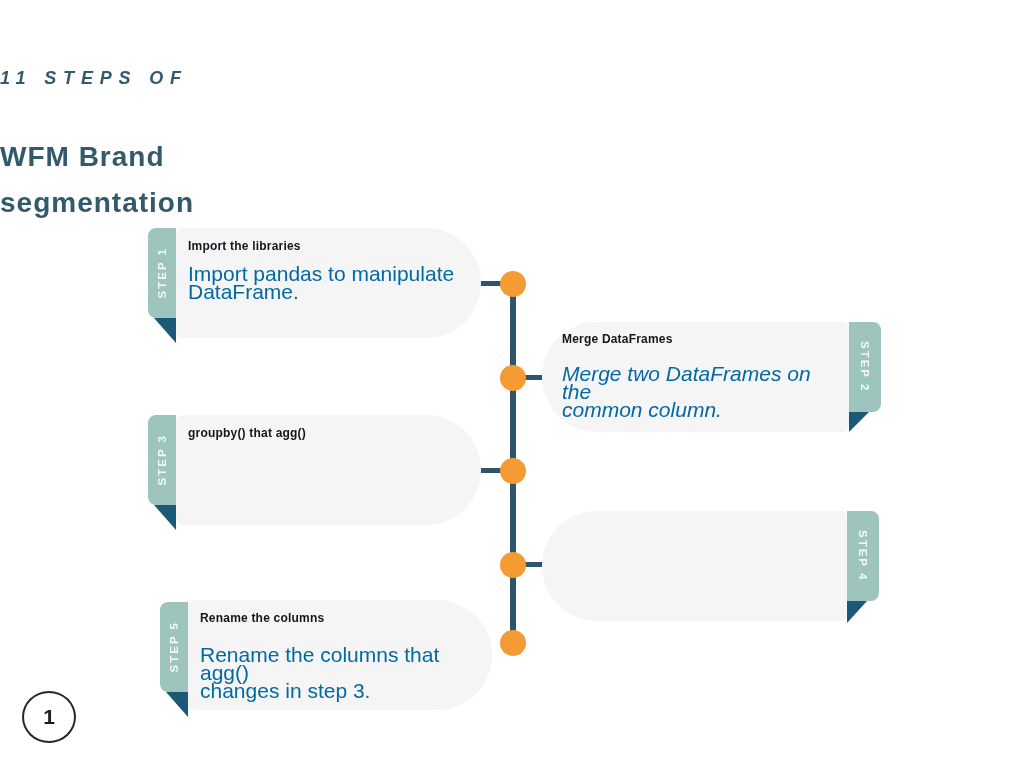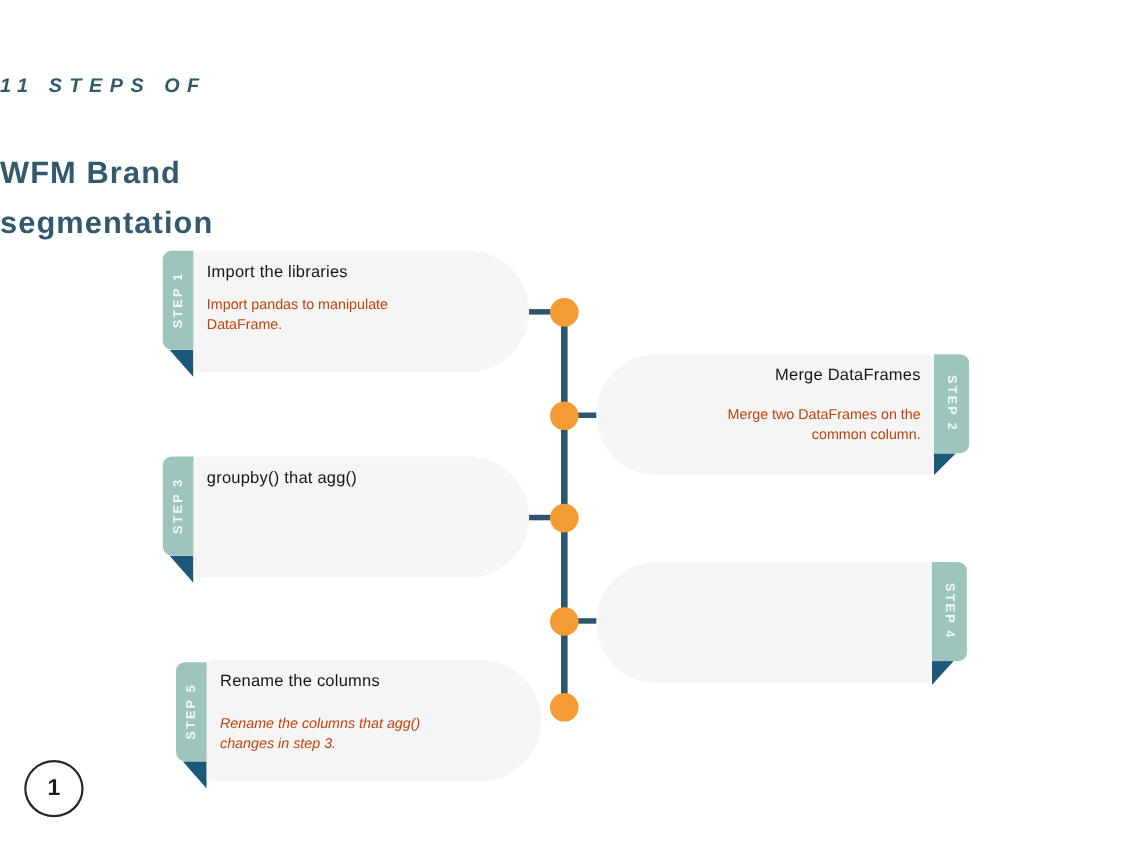--- a/index.html
+++ b/index.html
@@ -27,26 +27,26 @@
   .tl-connector { position:absolute; height:5px; background:#2d566c; z-index:1; }
   .tl-dot {
     position:absolute; width:26px; height:26px; border-radius:50%;
     background:#f49b33; z-index:3;
   }
   
   .card {
     position:absolute; height:110px; background:#f5f5f6; z-index:2;
   }
   .card.left  { border-radius:6px 55px 55px 6px; padding:11px 20px 0 12px; text-align:left; }
-  .card.right { border-radius:55px 6px 6px 55px; padding:10px 12px 0 20px; text-align:right; }
+  .card.right { border-radius:55px 6px 6px 55px; padding:10px 12px 0 20px; text-align:left; }
   .card-title {
-    font-size:15px; font-weight:400; letter-spacing:0.2px; color:#15161d;
+    font-size:12px; font-weight:700; letter-spacing:0.2px; color:#15161d;
   }
   .card-desc {
-    font-size:13px; line-height:18px; color:#c2410c; white-space:pre-line;
+    font-size:21px; line-height:18px; color:#0369a1; white-space:pre-line;
     margin-top:12px;
   }
   
   .tab {
     position:absolute; height:90px; background:#9dc5bd; z-index:2;
     display:flex; align-items:center; justify-content:center;
   }
   .tab.left  { width:28px; border-radius:8px 0 0 8px; }
   .tab.right { width:32px; border-radius:0 8px 8px 0; }
   .tab-text {
@@ -97,21 +97,21 @@
     <div class="card-desc">Import pandas to manipulate
 DataFrame.</div>
   </div>
 
   <div class="tab right" style="left:849px; top:322px;">
     <span class="tab-text">STEP 2</span>
   </div>
   <div class="fold right" style="left:849px; top:412px; width:20px; height:20px;"></div>
   <div class="card right" style="left:542px; top:322px; width:307px;">
     <div class="card-title">Merge DataFrames</div>
-    <div class="card-desc" style="margin-top:19px;">Merge two DataFrames on the
+    <div class="card-desc" style="margin-top:19px;font-style:italic;">Merge two DataFrames on the
 common column.</div>
   </div>
 
   <div class="tab left" style="left:148px; top:415px;">
     <span class="tab-text">STEP 3</span>
   </div>
   <div class="fold left" style="left:154px; top:505px; width:22px; height:25px;"></div>
   <div class="card left" style="left:176px; top:415px; width:305px;">
     <div class="card-title">groupby() that agg()</div>
   </div>
@@ -122,21 +122,21 @@
   <div class="fold right" style="left:847px; top:601px; width:20px; height:22px;"></div>
   <div class="card right" style="left:542px; top:511px; width:305px;">
   </div>
 
   <div class="tab left" style="left:160px; top:602px;">
     <span class="tab-text">STEP 5</span>
   </div>
   <div class="fold left" style="left:166px; top:692px; width:22px; height:25px;"></div>
   <div class="card left" style="left:188px; top:600px; width:304px;">
     <div class="card-title">Rename the columns</div>
-    <div class="card-desc" style="margin-top:21px;font-style:italic;">Rename the columns that agg()
+    <div class="card-desc" style="margin-top:21px;">Rename the columns that agg()
 changes in step 3.</div>
   </div>
 
   <div class="page-badge">
     <span>1</span>
   </div>
 
 </div>
 
 </body></html>

